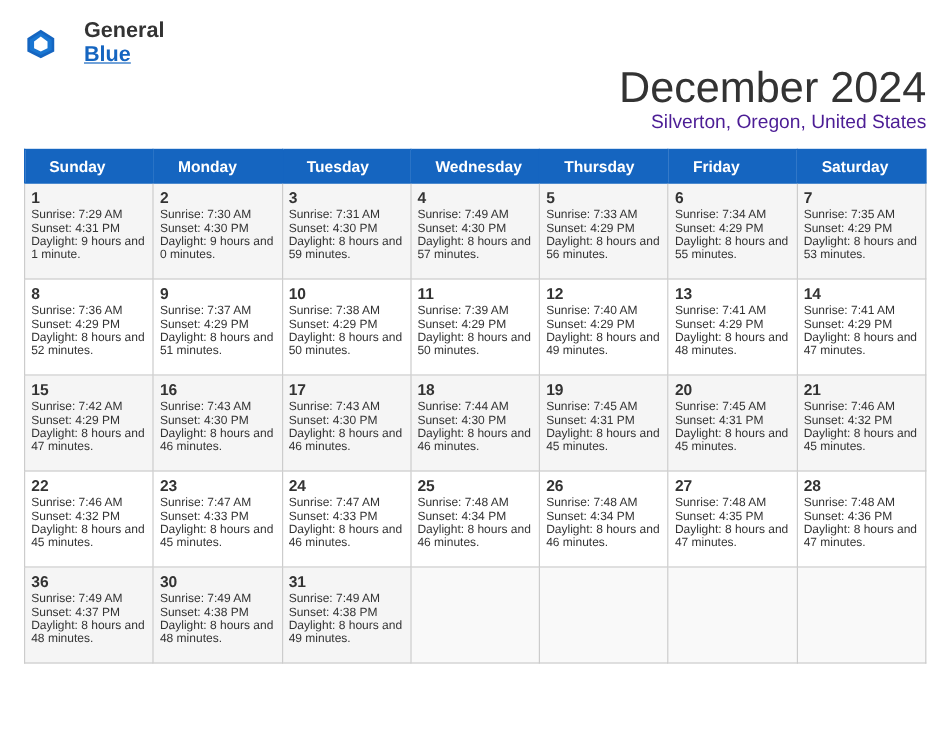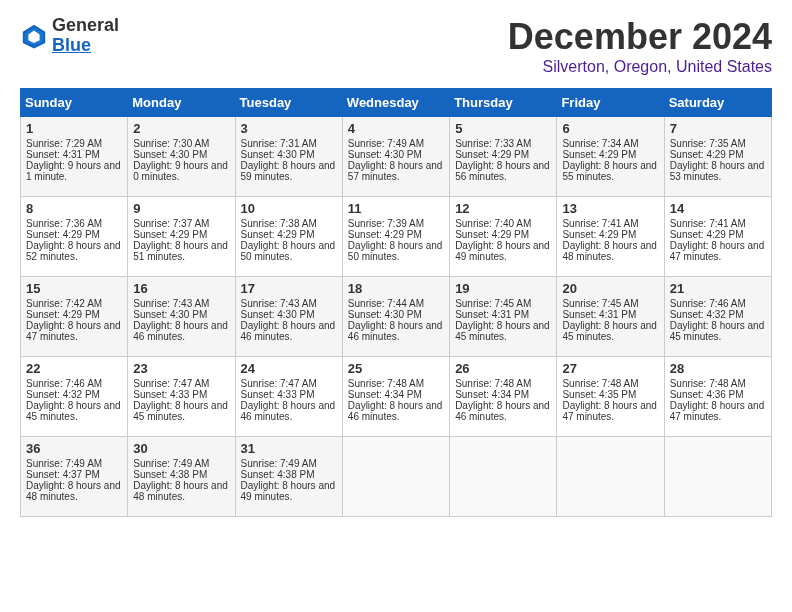--- a/index.html
+++ b/index.html
@@ -12,56 +12,57 @@
     }
     .header-area {
       display: flex;
       justify-content: space-between;
       align-items: flex-start;
       margin-bottom: 12px;
     }
     .logo {
       display: flex;
       align-items: center;
-      gap: 4px;
+      gap: 22px;
     }
     .logo-text {
       font-size: 18px;
       font-weight: bold;
       color: #333;
       line-height: 1.1;
     }
     .logo-text .blue { color: #1565c0; text-decoration: underline; }
     .logo-icon {
       width: 28px;
       height: 28px;
     }
     .title-block {
       text-align: right;
     }
     .main-title {
       font-size: 36px;
-      font-weight: bold;
+      font-weight: normal;
       color: #333;
+      margin-top: 36px;
     }
     .subtitle {
       font-size: 16px;
       color: #4c1d95;
     }
     .calendar-table {
       width: 100%;
       border-collapse: collapse;
       table-layout: fixed;
     }
     .calendar-table th {
       background-color: #1565c0;
       color: #fff;
       font-size: 13px;
       font-weight: bold;
-      padding: 6px 4px;
+      padding: 6px 20px;
       text-align: left;
       border: 1px solid #1565c0;
     }
     .calendar-table td {
       vertical-align: top;
       font-size: 10px;
       color: #333;
       padding: 4px 5px;
       border: 1px solid #ccc;
       height: 80px;

